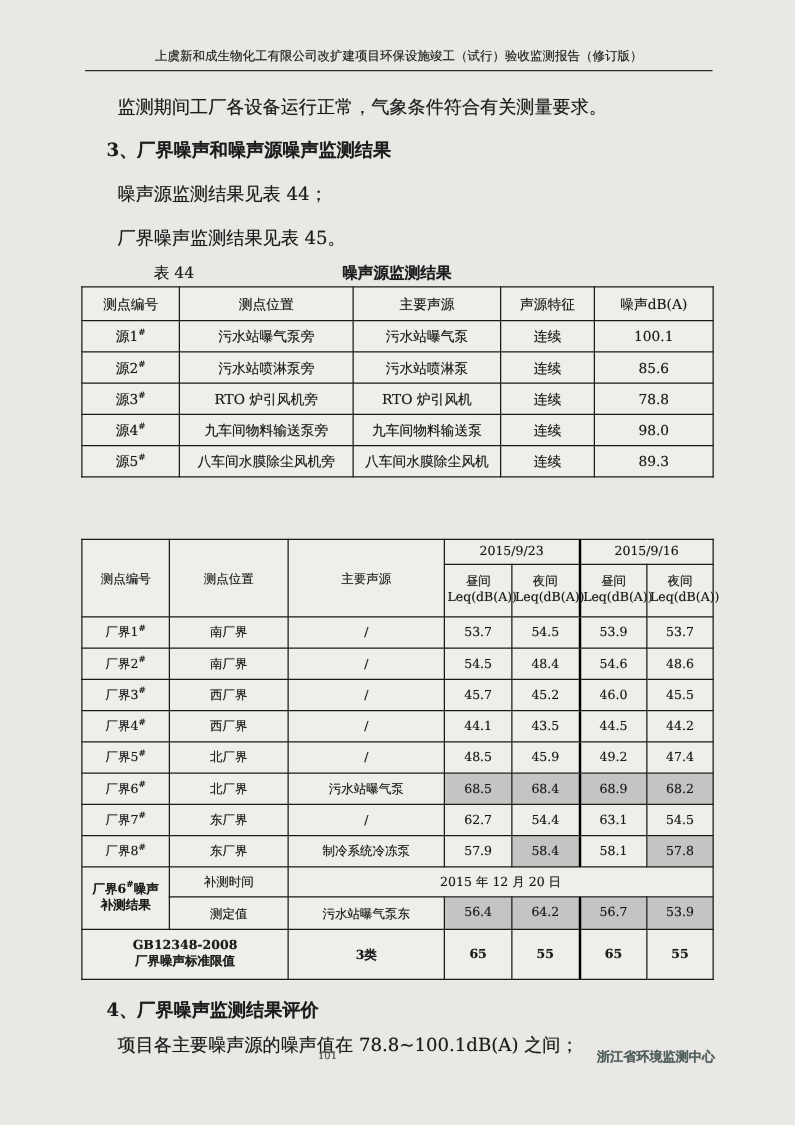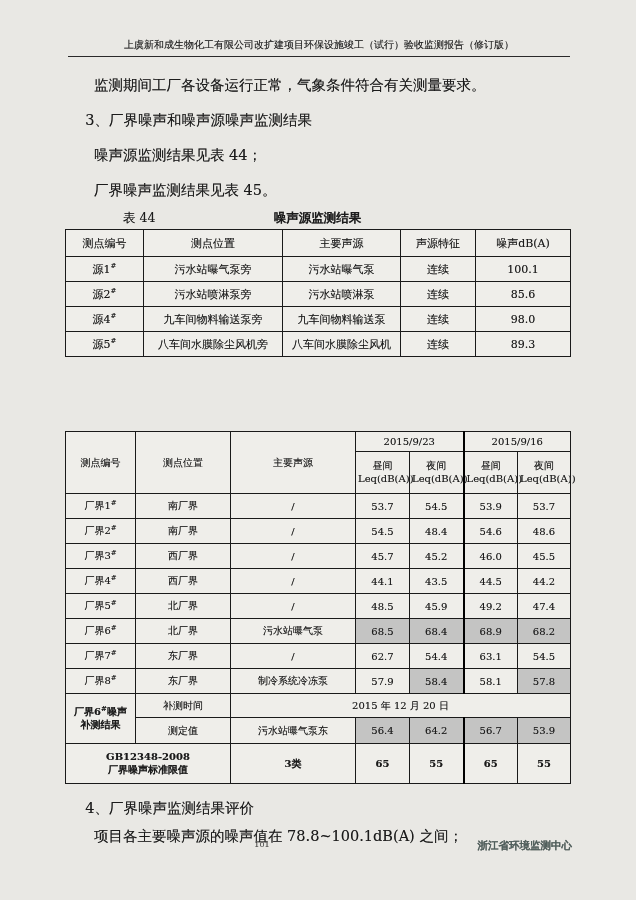--- a/index.html
+++ b/index.html
@@ -13,21 +13,21 @@
     text-shadow:0 0 0.6px rgba(40,40,40,0.55);
   }
   .header-line {
     position:absolute; top:38px; left:68px; width:502px;
     text-align:center; font-size:10px; color:#252525;
     padding-bottom:4px; border-bottom:1.4px solid #2a2a2a;
     white-space:nowrap; overflow:hidden;
   }
   .abs { position:absolute; left:65px; width:505px; }
   .body-text { font-size:14.5px; text-indent:2em; }
-  .heading   { font-size:14.5px; font-weight:normal; text-indent:1.4em; }
+  .heading   { font-size:14.5px; font-weight:bold; text-indent:1.4em; }
   .caption { position:relative; height:18px; font-size:12.5px; }
   .caption .cap-label { position:absolute; left:58px; top:0; }
   .caption .cap-title { display:block; text-align:center; font-weight:bold; }
   table { border-collapse:collapse; width:505px; table-layout:fixed;
           background:#efeeea; text-align:center; }
   td { border:1px solid #1a1a1a; padding:1px 2px; vertical-align:middle; }
   table.t44 { font-size:11px; border:1.6px solid #111; }
   .t44 td { height:25px; }
   .t44 .hrow td { height:27px; }
   table.t45 { font-size:10px; border:1.6px solid #111; }
@@ -93,20 +93,27 @@
     <td>100.1</td>
   </tr>
   <tr>
     <td><span>源2</span><sup>#</sup></td>
     <td>污水站喷淋泵旁</td>
     <td>污水站喷淋泵</td>
     <td>连续</td>
     <td>85.6</td>
   </tr>
   <tr>
+    <td><span>源3</span><sup>#</sup></td>
+    <td>RTO 炉引风机旁</td>
+    <td>RTO 炉引风机</td>
+    <td>连续</td>
+    <td>78.8</td>
+  </tr>
+  <tr>
     <td><span>源4</span><sup>#</sup></td>
     <td>九车间物料输送泵旁</td>
     <td>九车间物料输送泵</td>
     <td>连续</td>
     <td>98.0</td>
   </tr>
   <tr>
     <td><span>源5</span><sup>#</sup></td>
     <td>八车间水膜除尘风机旁</td>
     <td>八车间水膜除尘风机</td>

